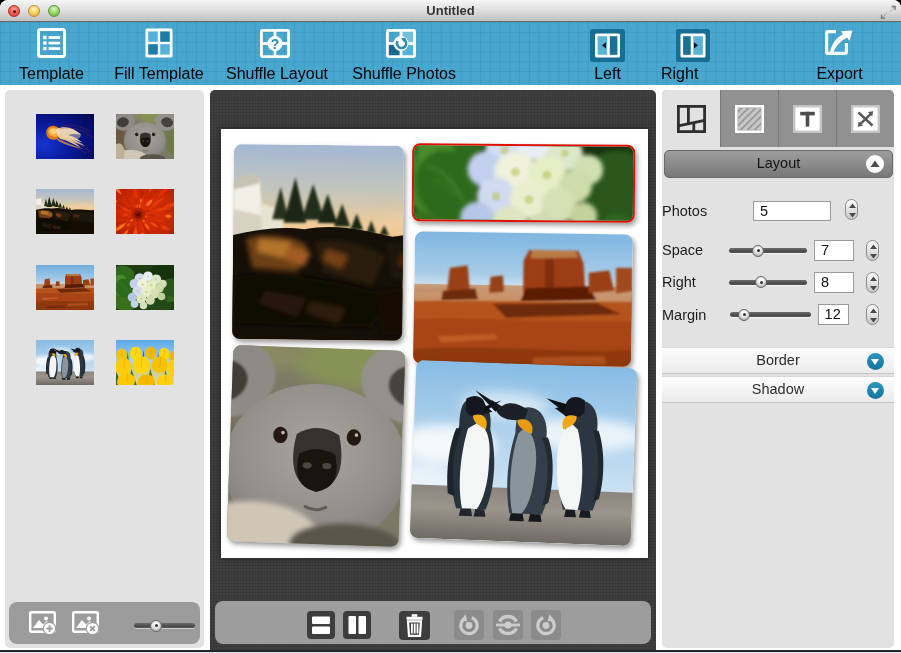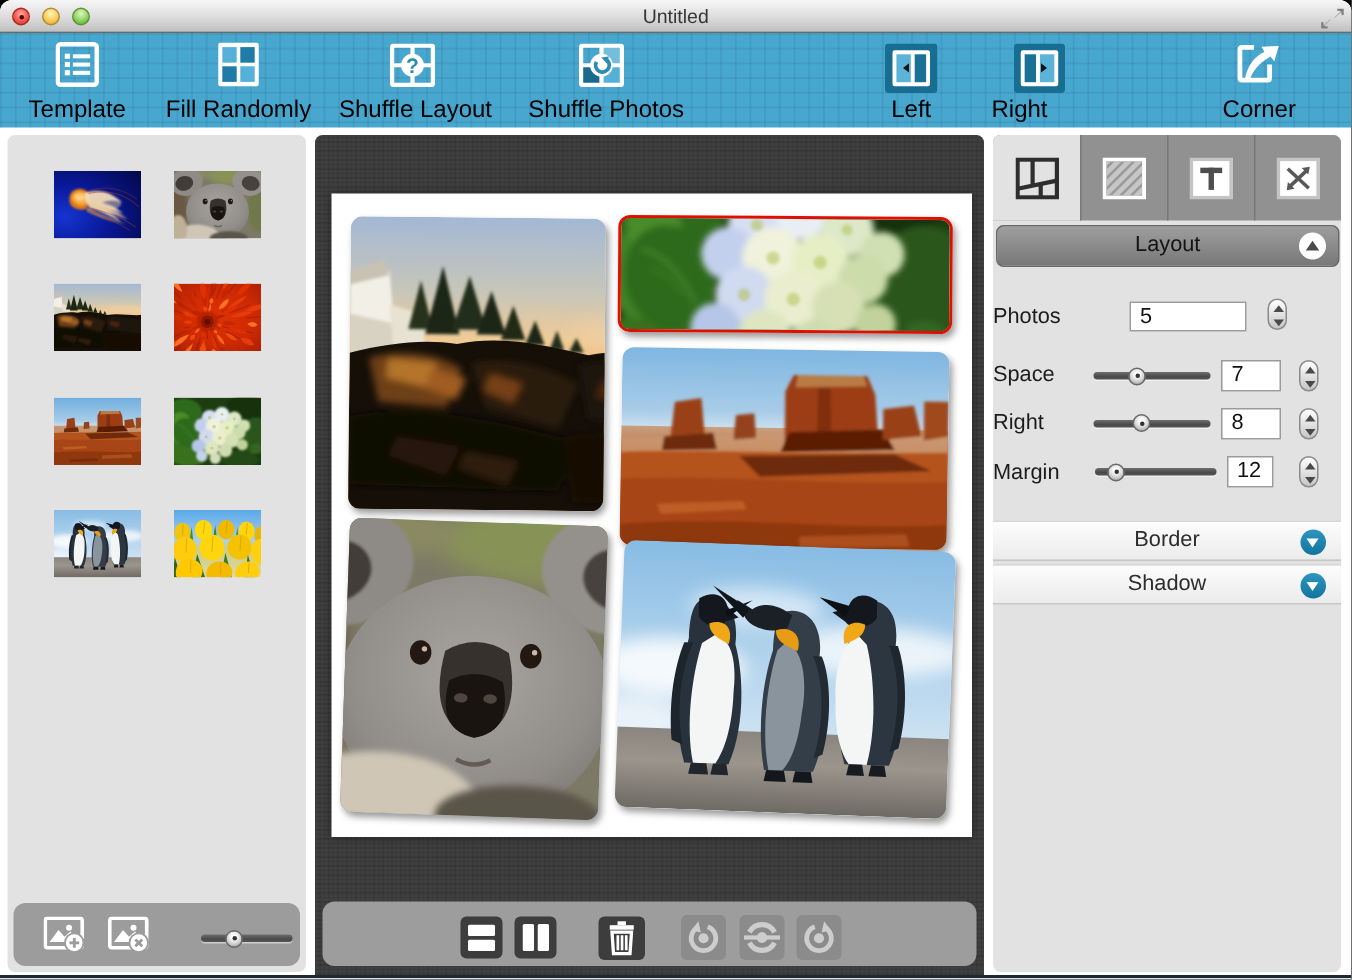--- a/index.html
+++ b/index.html
@@ -10,21 +10,21 @@
   
   #titlebar { position:absolute; left:0; top:0; width:901px; height:22px;
     background:linear-gradient(#f6f6f6, #dcdcdc 55%, #c0c0c0);
     border-bottom:1px solid #6d6a66; }
   .tl { position:absolute; top:5px; width:12px; height:12px; border-radius:50%; }
   #tl-red { left:8px; background:radial-gradient(circle at 50% 35%, #ff9f96 0 8%, #f2574d 55%, #c8342b); border:0.5px solid #ad2a24;}
   #tl-red::after{ content:""; position:absolute; left:3.6px; top:3.6px; width:3.8px; height:3.8px; border-radius:50%; background:#4f0b08;}
   #tl-yel { left:27.5px; background:radial-gradient(circle at 50% 30%, #ffeeb0 0 10%, #f7cd5a 55%, #d59e2e); border:0.5px solid #b8892f;}
   #tl-grn { left:47.5px; background:radial-gradient(circle at 50% 30%, #d2f0b2 0 10%, #8ed360 55%, #58a22e); border:0.5px solid #5d9434;}
   #title { position:absolute; left:0; right:0; top:3px; text-align:center;
-    font-size:13px; color:#363636; }
+    font-size:13px; color:#363636;font-weight:bold; }
   
   #toolbar { position:absolute; left:0; top:22px; width:901px; height:63px;
     background-color:#48a7ce;
     background-image:linear-gradient(rgba(10,60,110,.10) 1px, transparent 1px),
                      linear-gradient(90deg, rgba(10,60,110,.10) 1px, transparent 1px);
     background-size:9.8px 9.8px; }
   
   #lpanel { position:absolute; left:5px; top:90px; width:199px; height:558px;
     background:#e2e2e2; border-radius:5px; }
   .thumb { position:absolute; width:58px; height:45px; overflow:hidden; }
@@ -536,21 +536,21 @@
       </g>
     </svg>
     <div class="lbl" style="position:absolute;left:10px;top:42.5px;width:83px;text-align:center">Template</div>
     <svg style="position:absolute;left:145px;top:6px" width="28" height="30" viewBox="0 0 28 30">
       <rect x="0.5" y="0.5" width="27" height="29" rx="1.5" fill="#fff"></rect>
       <rect x="3.2" y="3.4" width="9.6" height="10.4" fill="#56b1d8"></rect>
       <rect x="15.2" y="3.4" width="9.6" height="10.4" fill="#1e7ca6"></rect>
       <rect x="3.2" y="16.2" width="9.6" height="10.4" fill="#1e7ca6"></rect>
       <rect x="15.2" y="16.2" width="9.6" height="10.4" fill="#56b1d8"></rect>
     </svg>
-    <div class="lbl" style="position:absolute;left:107px;top:42.5px;width:104px;text-align:center">Fill Randomly</div>
+    <div class="lbl" style="position:absolute;left:107px;top:42.5px;width:104px;text-align:center">Fill Template</div>
     <svg style="position:absolute;left:260px;top:7px" width="30" height="29" viewBox="0 0 30 29">
       <g stroke="#fff" stroke-width="2.8" fill="none">
         <rect x="1.4" y="1.4" width="27.2" height="26.2" rx="1"></rect>
         <line x1="15" y1="1.4" x2="15" y2="27.6"></line>
         <line x1="1.4" y1="14.5" x2="28.6" y2="14.5"></line>
       </g>
       <circle cx="15" cy="14.5" r="7.6" fill="#fff"></circle>
       <text x="15" y="19.6" text-anchor="middle" font-size="14" font-weight="bold" fill="#2d8cb4" font-family="Liberation Sans">?</text>
     </svg>
     <div class="lbl" style="position:absolute;left:222px;top:42.5px;width:110px;text-align:center">Shuffle Layout</div>
@@ -581,21 +581,21 @@
       <rect x="4.5" y="4.5" width="25" height="24" rx="1.5" fill="#fff"></rect>
       <rect x="7.1" y="7.2" width="7.6" height="18.6" fill="#1b7096"></rect>
       <rect x="17.3" y="7.2" width="9.6" height="18.6" fill="#5cb3d8"></rect>
       <path d="M18,13.2 L22,16.3 L18,19.4 Z" fill="#101418"></path>
     </svg>
     <div class="lbl" style="position:absolute;left:661px;top:42.5px;width:63px;text-align:left">Right</div>
     <svg style="position:absolute;left:824px;top:6.5px" width="31" height="28" viewBox="0 0 31 28">
       <path d="M12,2.6 L4,2.6 Q2.6,2.6 2.6,4 L2.6,23 Q2.6,24.4 4,24.4 L21,24.4 Q22.4,24.4 22.4,23 L22.4,14" stroke="#fff" stroke-width="3.2" fill="none"></path>
       <path d="M6,23 C8,14 13,8 19,5.6 L17,2.2 L28.5,1.6 L25.5,11.8 L23,8.6 C18,11.4 12,16 9.5,23.5 Z" fill="#fff"></path>
     </svg>
-    <div class="lbl" style="position:absolute;left:808px;top:42.5px;width:63px;text-align:center">Corner</div>
+    <div class="lbl" style="position:absolute;left:808px;top:42.5px;width:63px;text-align:center">Export</div>
   </div>
   <div id="lpanel">
     <div class="thumb" style="left:31px;top:24px"><svg width="58" height="45" viewBox="0 0 160 120" preserveAspectRatio="xMidYMid slice">
           <use href="#p-jelly"></use>
         </svg></div>
     <div class="thumb" style="left:111px;top:24px"><svg width="58" height="45" viewBox="0 0 160 120" preserveAspectRatio="xMidYMid slice">
           <use href="#p-koala"></use>
         </svg></div>
     <div class="thumb" style="left:31px;top:99px"><svg width="58" height="45" viewBox="0 0 160 120" preserveAspectRatio="xMidYMid slice">
           <use href="#p-lhouse"></use>

